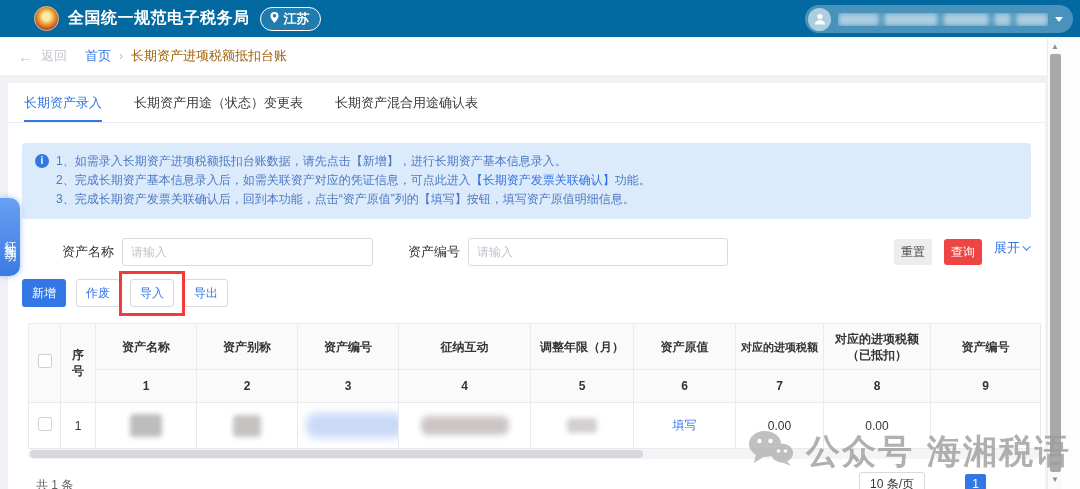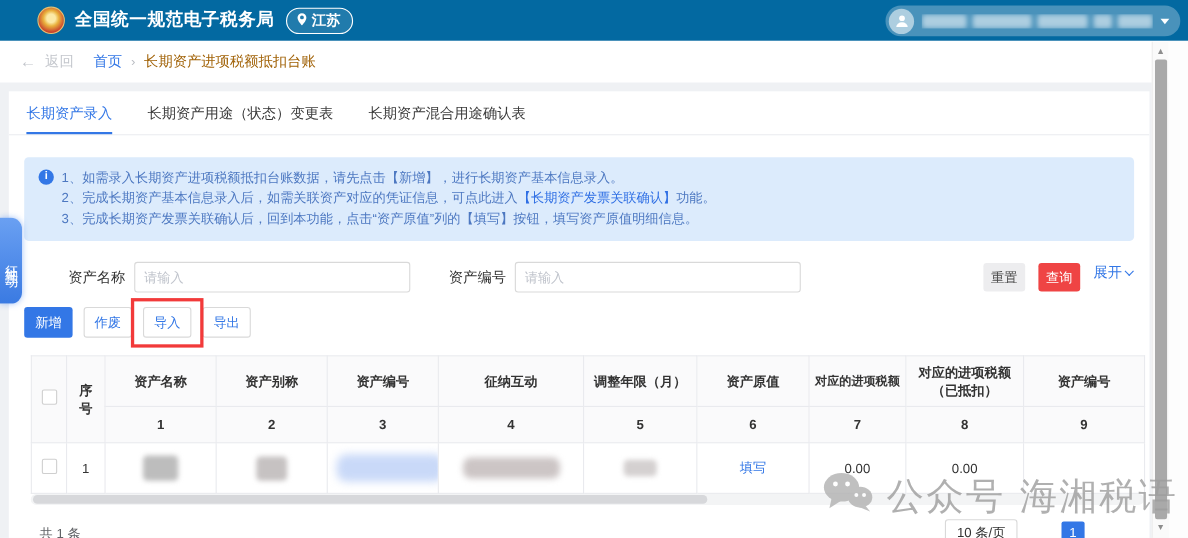--- a/index.html
+++ b/index.html
@@ -84,21 +84,21 @@
   .hscroll-thumb{ position:absolute; left:2px; top:1px; width:613px; height:8px; background:#d7d8db; border-radius:4px; cursor:grab;}
   
   .footer-row{ margin:13px 14px 16px 20px; display:flex; align-items:center; position:relative; height:26px;}
   .total-text{ font-size:12px; color:#606266; padding-left:8px;}
   .pager{ position:absolute; right:45px; top:0; display:flex; align-items:center; gap:40px;}
   .page-size{ height:24px; border:1px solid #d9d9d9; border-radius:3px; background:#fff; font-size:12px; color:#333;
     display:flex; align-items:center; padding:0 10px; cursor:pointer;}
   .page-num{ width:21px; height:21px; background:#3377e6; color:#fff; font-size:12px; display:flex; align-items:center; justify-content:center; border-radius:2px; cursor:pointer;}
   
   .watermark{ position:absolute; left:748px; top:429px; display:flex; align-items:center; z-index:10; pointer-events:none;
-    color:#9d9d9d; font-size:34px; letter-spacing:2px; opacity:.8;}
+    color:#9d9d9d; font-size:34px; letter-spacing:2px; opacity:.8;font-weight:bold;}
   .wm-gap1{ margin-left:12px;}
   .wm-gap2{ margin-left:13px;}
   
   .side-tab{ position:absolute; left:0; top:198px; width:20px; height:78px; z-index:4;
     background:linear-gradient(180deg,#6aa0f2,#3a7ae2); border-radius:0 10px 10px 0;
     color:#fff; font-size:12px; writing-mode:vertical-lr; text-orientation:upright;
     display:flex; align-items:center; justify-content:center; letter-spacing:3px; cursor:pointer;
     box-shadow:0 0 6px rgba(80,140,240,.55);}
   
   .right-strip{ position:absolute; right:0; top:37px; width:18px; bottom:0; background:#fdfdfd;}

